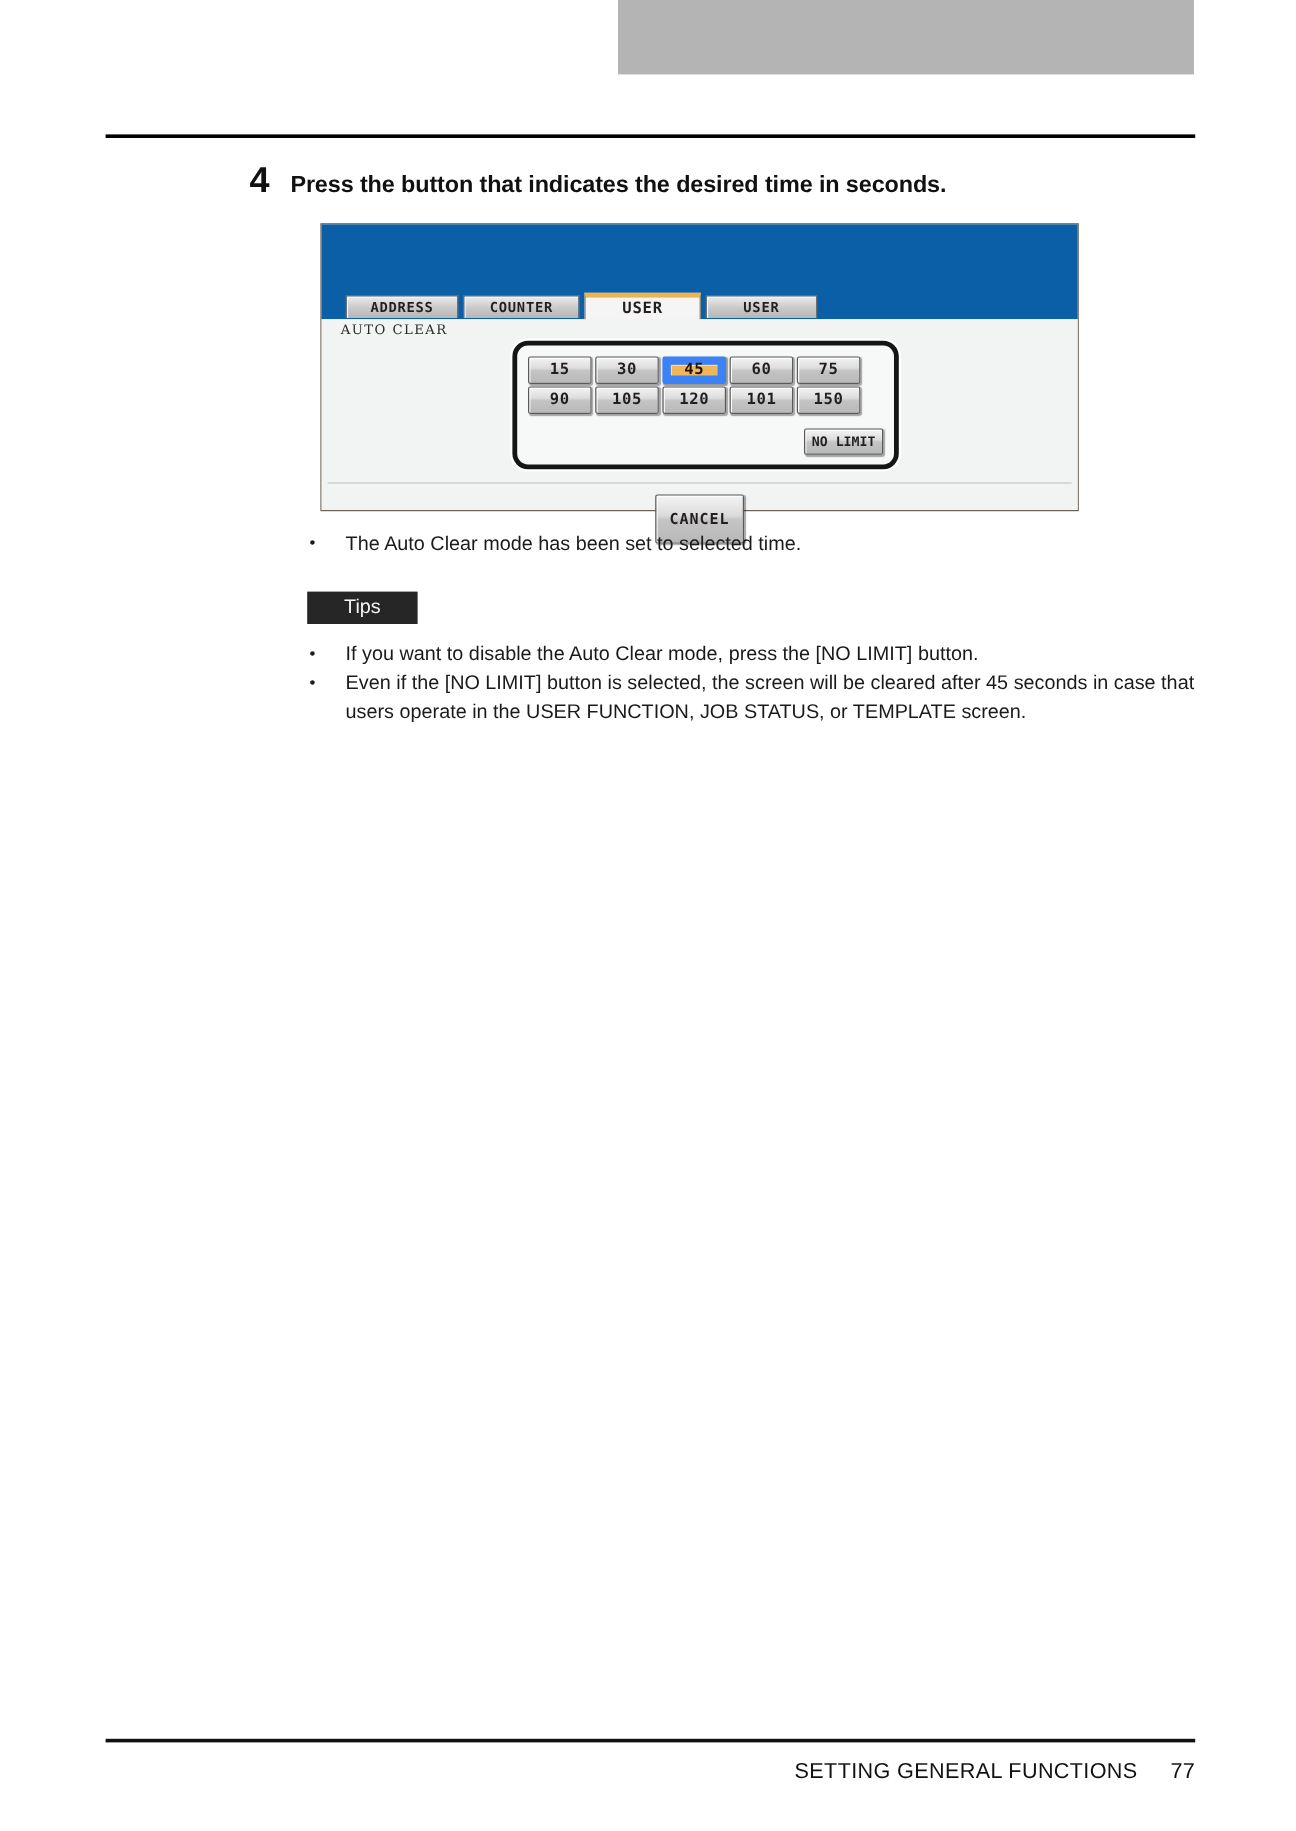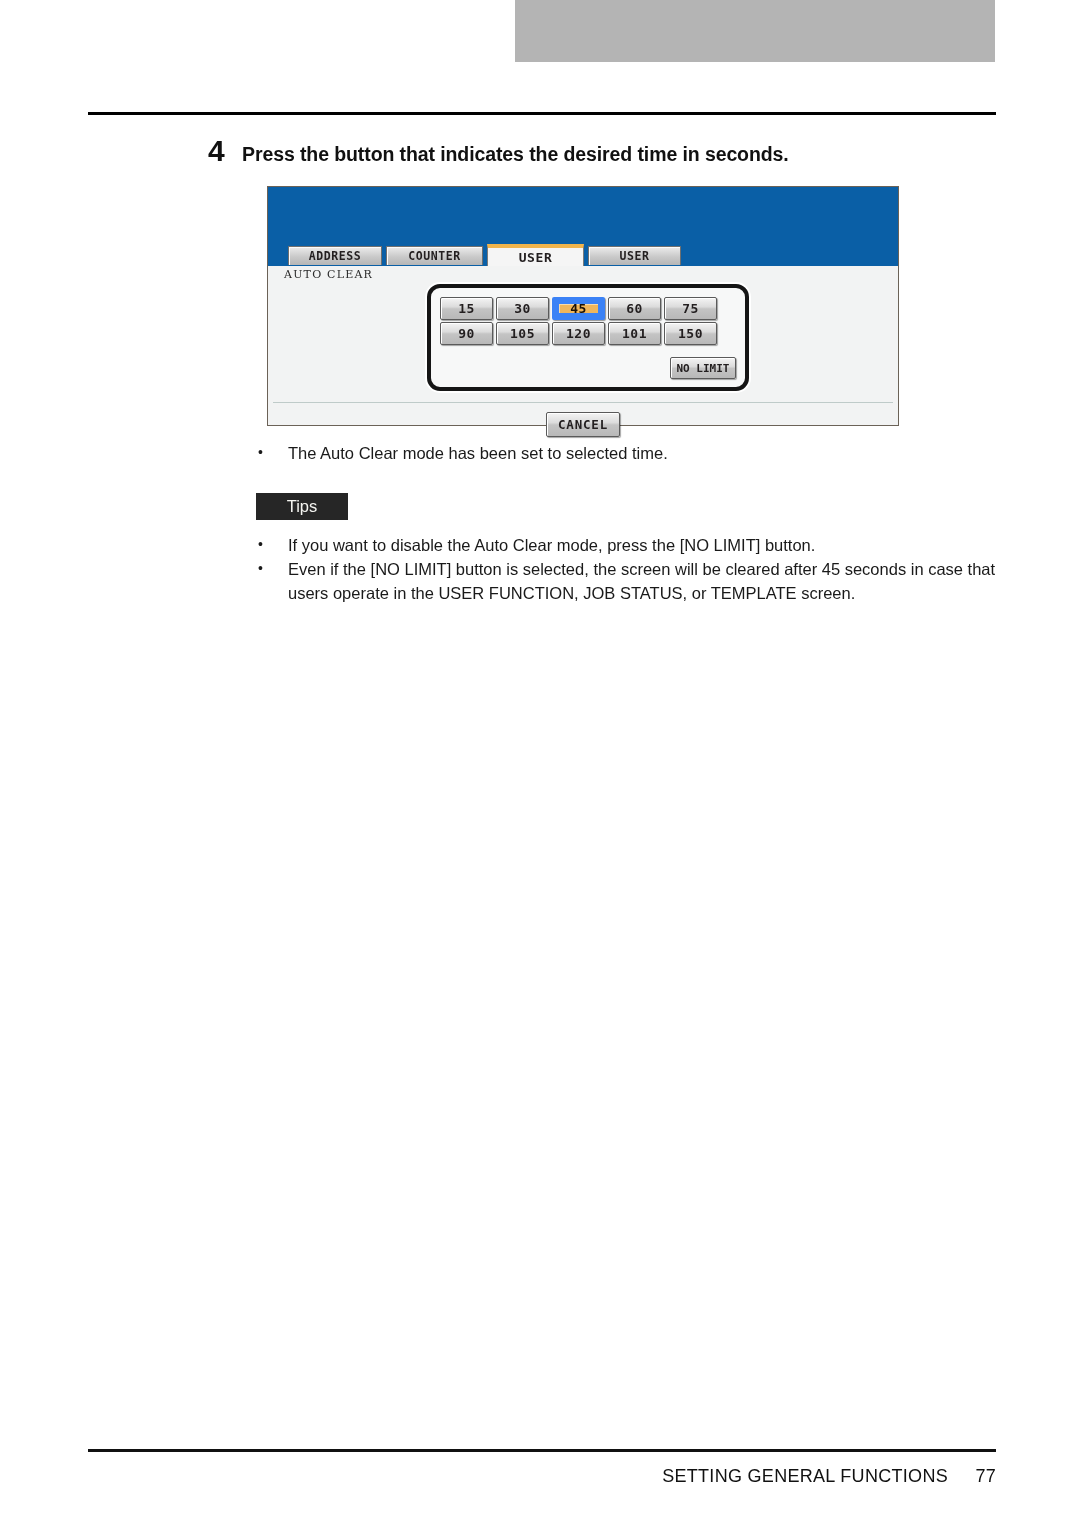--- a/index.html
+++ b/index.html
@@ -207,21 +207,21 @@
     top: 136px;
     height: 1px;
     background: #bfcbc9;
   }
   .cancel-btn {
     position: absolute;
     left: 50%;
     transform: translateX(-50%);
     top: 146px;
     width: 74px;
-    height: 25px;
+    height: 41px;
     font-size: 12.5px;
     letter-spacing: 0.8px;
   }
 
   
   .bullet-row {
     position: absolute;
     display: flex;
     font-size: 16.5px;
     line-height: 1.48;

